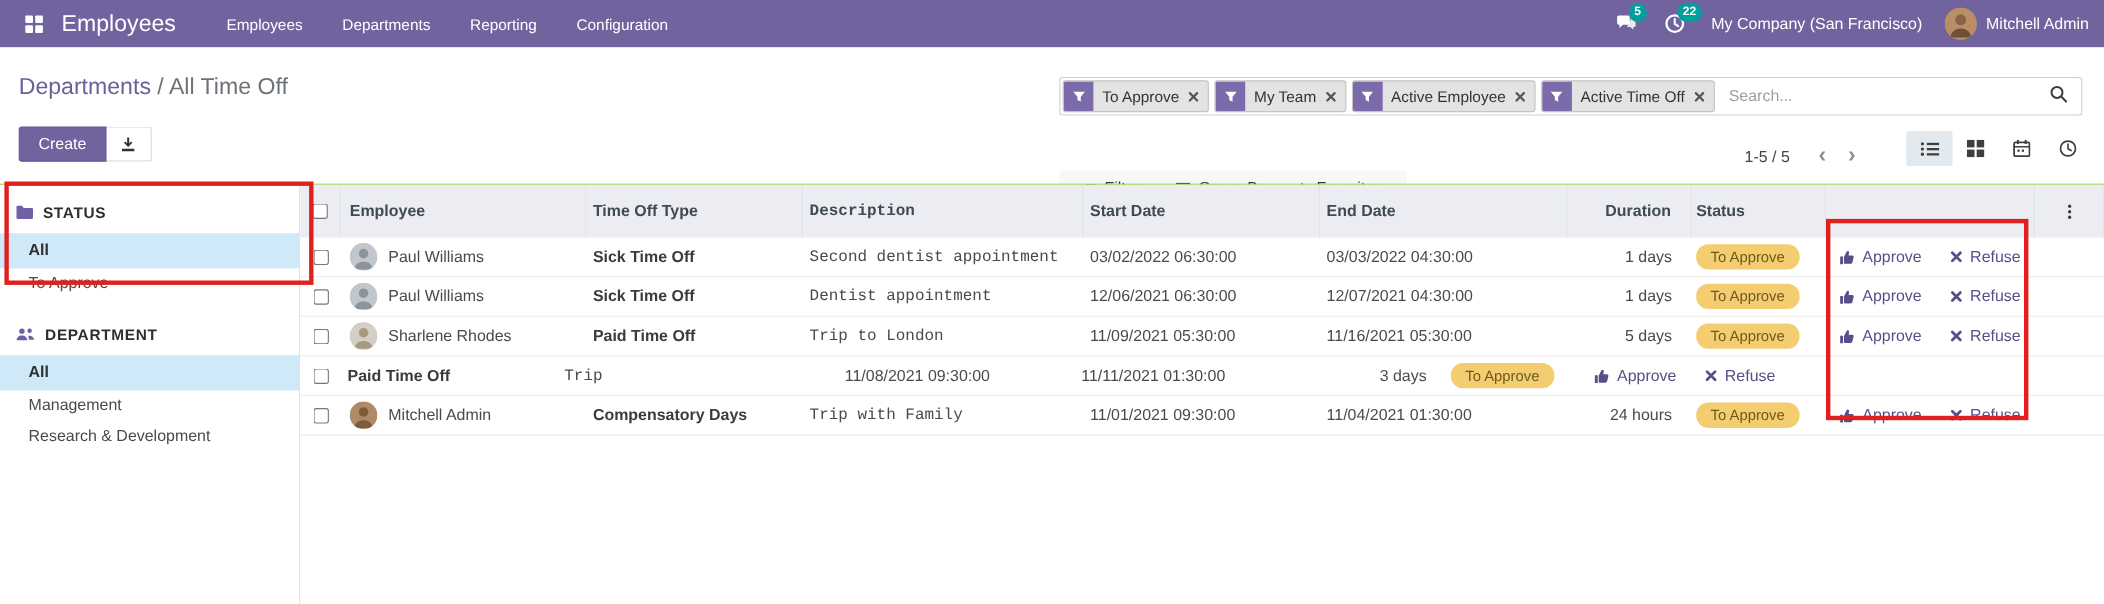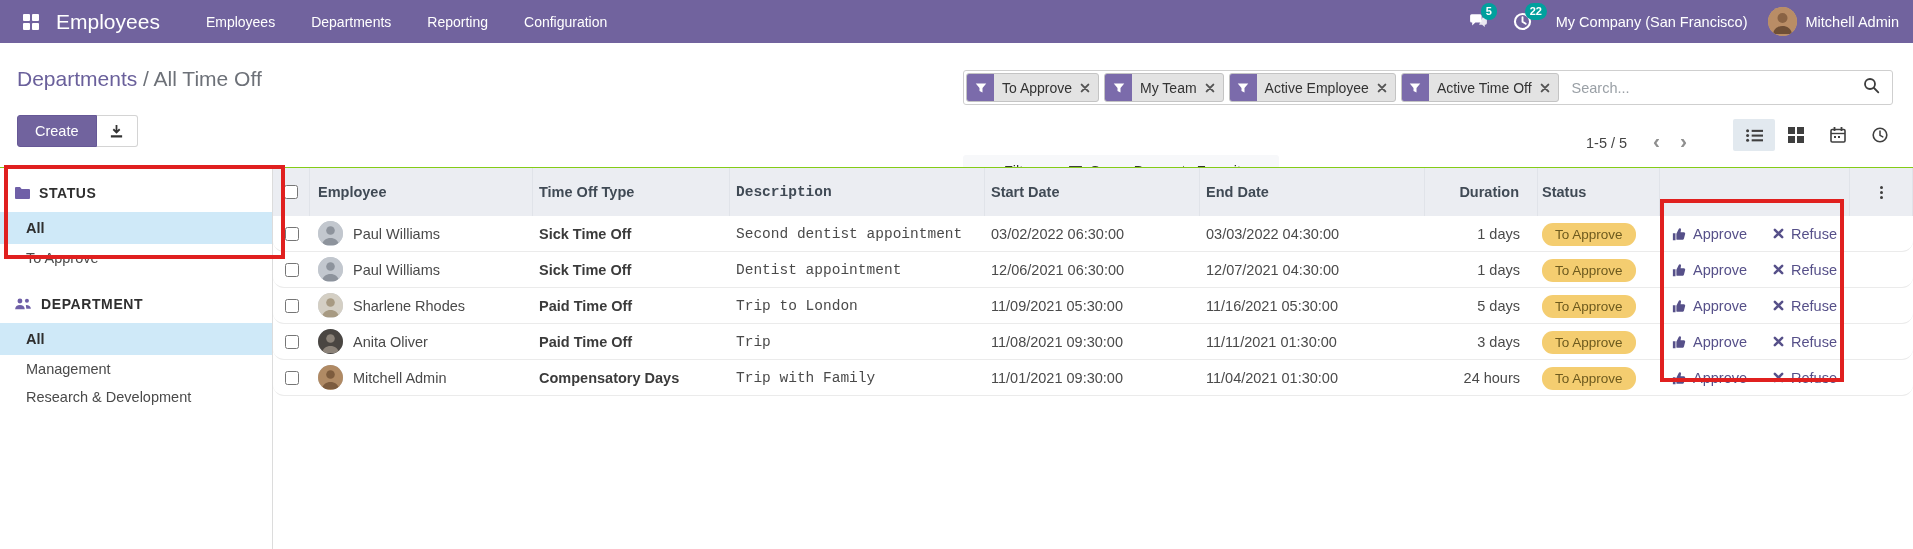--- a/index.html
+++ b/index.html
@@ -67,21 +67,21 @@
   .side-head { display:flex; align-items:center; gap:9px; padding-left:14px; margin-bottom:11px;
     font-size:14px; font-weight:700; letter-spacing:.6px; color:#2f2f2f; }
   .side-head svg { color:#6f5fa7; }
   .side-item { font-size:14.5px; color:#4a4a4a; padding:6px 0 6px 26px; cursor:pointer; }
   .side-item.active { background:#cfe9f8; font-weight:700; color:#2f2f2f; padding:8px 0 8px 26px; }
 
   .table { flex:1; background:#fff; }
   .thead, .trow { display:flex; align-items:center; }
   .thead { height:48px; background:#ebedf2; font-size:14.5px; font-weight:700; color:#404a55; }
   .thead > div { height:100%; display:flex; align-items:center; border-right:1px solid #e0e3e9; }
-  .trow { height:36px; border-bottom:1px solid #ebebeb; font-size:14.5px;border-radius:11px; }
+  .trow { height:36px; border-bottom:1px solid #ebebeb; font-size:14.5px; }
   .c-check { width:37px; flex:0 0 37px; justify-content:center; display:flex; align-items:center; }
   .c-emp { width:223px; flex:0 0 223px; display:flex; align-items:center; gap:10px; padding-left:8px; }
   .c-type { width:197px; flex:0 0 197px; padding-left:6px; }
   .c-desc { width:255px; flex:0 0 255px; padding-left:6px;font-family:Liberation Mono, monospace; }
   .c-start { width:215px; flex:0 0 215px; padding-left:6px; }
   .c-end { width:225px; flex:0 0 225px; padding-left:6px; }
   .c-dur { width:113px; flex:0 0 113px; justify-content:flex-end; display:flex; padding-right:18px; }
   .c-status { width:122px; flex:0 0 122px; padding-left:4px; }
   .c-act { width:190px; flex:0 0 190px; display:flex; align-items:center; gap:26px; padding-left:12px; }
   .c-last { flex:1; justify-content:center; display:flex; align-items:center; }
@@ -450,30 +450,20 @@
             <span>Refuse</span>
             </span>
         </div>
         <div class="c-last"></div>
       </div>
 
       <div class="trow">
         <div class="c-check">
             <input type="checkbox" style="">
           </div>
-        <div class="c-emp">
-          <span class="emp-avatar">
-            <svg width="25" height="25" viewBox="0 0 25 25">
-                <rect width="25" height="25" fill="#4a4642"></rect>
-                <circle cx="12.5" cy="9.5" r="4.3" fill="#8c8379"></circle>
-                <path d="M4 24c.7-4.8 4.3-7 8.5-7s7.8 2.2 8.5 7z" fill="#8c8379"></path>
-              </svg>
-            </span>
-          <span>Anita Oliver</span>
-        </div>
         <div class="c-type">Paid Time Off</div>
         <div class="c-desc">Trip</div>
         <div class="c-start">11/08/2021 09:30:00</div>
         <div class="c-end">11/11/2021 01:30:00</div>
         <div class="c-dur">3 days</div>
         <div class="c-status"><span class="badge-pill">To Approve</span></div>
         <div class="c-act">
           <span class="act-link">
             <svg width="14" height="14" viewBox="0 0 16 16">
                 <path d="M1 7h3v8H1zM5 14.3V7.6l2.7-5.4c.2-.5.7-.8 1.2-.8.9 0 1.5.8 1.4 1.6L9.8 6h3.7c1 0 1.8 1 1.5 2l-1.3 5.2c-.2.9-1 1.5-1.9 1.5H6.6c-.6 0-1.2-.1-1.6-.4z" fill="#565089"></path>

